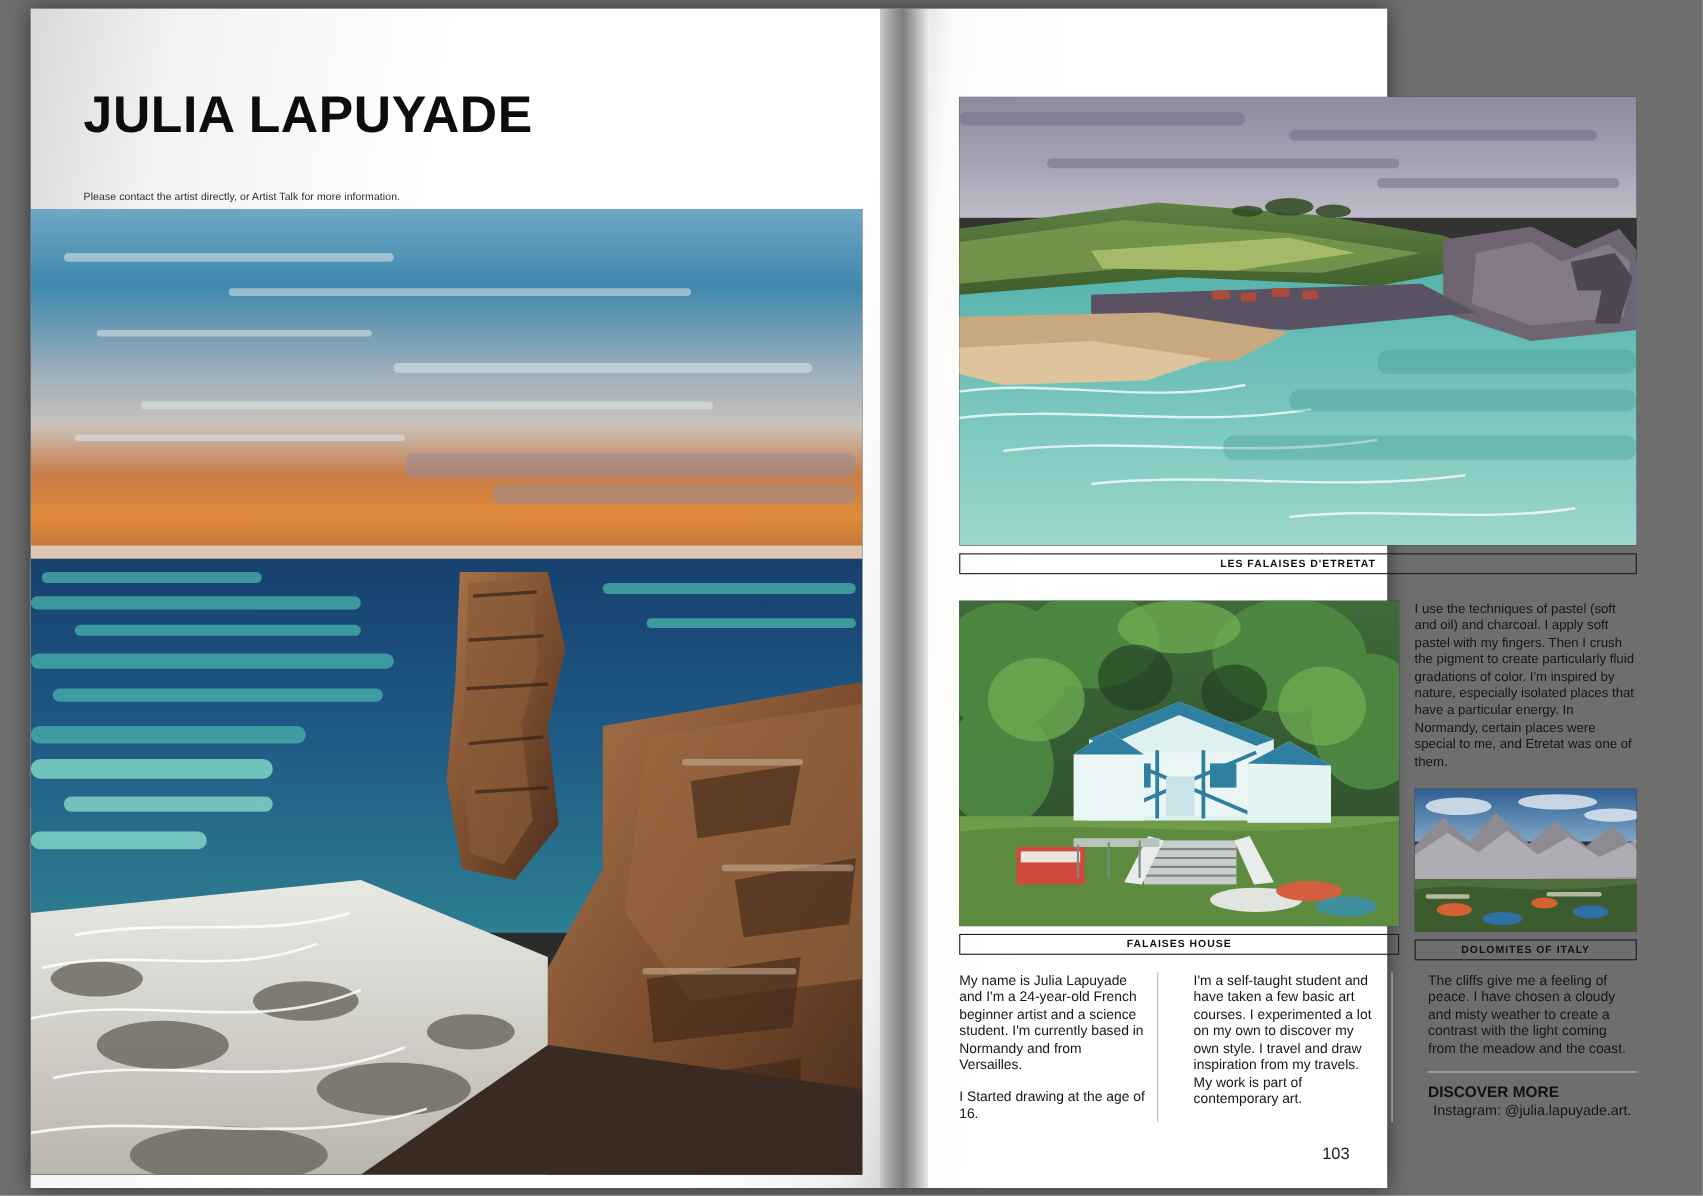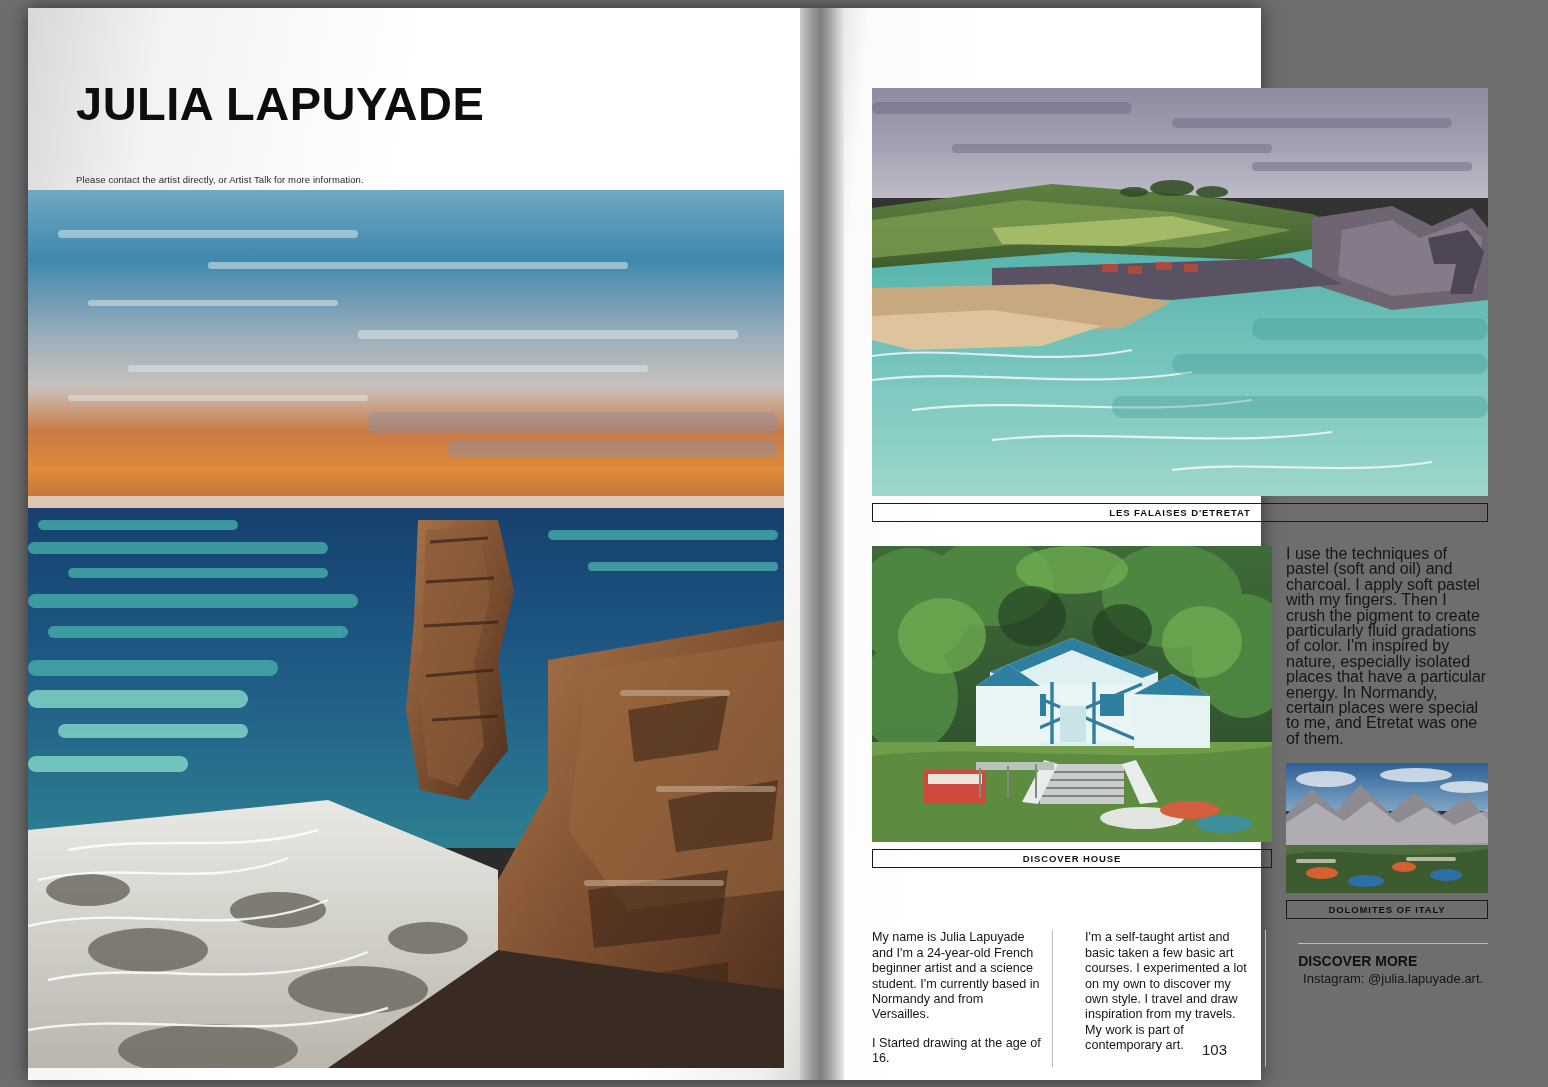--- a/index.html
+++ b/index.html
@@ -70,21 +70,21 @@
     border: 1px solid #1a1a1a;
     height: 19px;
     display: flex; align-items: center; justify-content: center;
     font-size: 9.5px; font-weight: 700; letter-spacing: 0.9px;
     color: #111;
     margin-top: 7px;
   }
   .row2 { display: flex; margin-top: 24px; gap: 14px; }
   .col-house { width: 400px; }
   .col-side { width: 202px; }
-  .side-text { font-size: 16px; line-height: 15.4px; color: #151515; }
+  .side-text { font-size: 12px; line-height: 15.4px; color: #151515; }
   .row3 { display: flex; margin-top: 11px; gap: 32px; }
   .col-bio1 { width: 192px; border-right: 1px solid #b9b9b9; padding-right: 11px; }
   .col-bio2 { width: 192px; border-right: 1px solid #b9b9b9; padding-right: 11px; }
   .col-bio3 { width: 202px; }
   .bio-p { font-size: 12.6px; line-height: 15.4px; color: #151515; }
   .bio-p + .bio-p { margin-top: 13px; }
   .discover {
     font-size: 14px; font-weight: 700; color: #111;
     margin-top: 13px; padding-top: 9px; border-top: 1px solid #bdbdbd;
   }
@@ -355,21 +355,21 @@
               <rect x="52" y="224" width="62" height="34" fill="#cf4a3c"></rect>
               <rect x="56" y="228" width="54" height="10" fill="#eae6dd"></rect>
               <rect x="104" y="216" width="78" height="8" fill="#b8c4bb"></rect>
               <g stroke="#7e8a80" stroke-width="2">
                 <path d="M108 222 L108 252"></path>
                   <path d="M136 220 L136 252"></path>
                   <path d="M164 218 L164 252"></path>
               </g>
             </svg>
           </div>
-          <div class="caption-bar">DISCOVER HOUSE</div>
+          <div class="caption-bar">FALAISES HOUSE</div>
         </div>
 
         <div class="col-side">
           <div class="side-text">I use the techniques of pastel (soft and oil) and charcoal. I apply soft pastel with my fingers. Then I crush the pigment to create particularly fluid gradations of color. I'm inspired by nature, especially isolated places that have a particular energy. In Normandy, certain places were special to me, and Etretat was one of them.</div>
 
           <div class="art-frame" style="height:130px; margin-top:17px;">
             <svg viewBox="0 0 202 130" preserveAspectRatio="none">
               <defs>
                 <linearGradient id="d-sky" x1="0" y1="0" x2="0" y2="1">
                   <stop offset="0%" stop-color="#2e5f93"></stop>
@@ -403,23 +403,24 @@
           <div class="caption-bar">DOLOMITES OF ITALY</div>
         </div>
       </div>
 
       <div class="row3">
         <div class="col-bio1">
           <p class="bio-p">My name is Julia Lapuyade and I'm a 24-year-old French beginner artist and a science student. I'm currently based in Normandy and from Versailles.</p>
           <p class="bio-p">I Started drawing at the age of 16.</p>
         </div>
         <div class="col-bio2">
-          <p class="bio-p">I'm a self-taught artist and basic taken a few basic art courses. I experimented a lot on my own to discover my own style. I travel and draw inspiration from my travels. My work is part of contemporary art.</p>
+          <p class="bio-p">I'm a self-taught student and have taken a few basic art courses. I experimented a lot on my own to discover my own style. I travel and draw inspiration from my travels. My work is part of contemporary art.</p>
         </div>
         <div class="col-bio3">
+          <p class="bio-p">The cliffs give me a feeling of peace. I have chosen a cloudy and misty weather to create a contrast with the light coming from the meadow and the coast.</p>
           <div class="discover">DISCOVER MORE</div>
           <div class="insta">Instagram: @julia.lapuyade.art.</div>
         </div>
       </div>
 
     </div>
     <div class="page-num">103</div>
   </div>
 
 </div>

